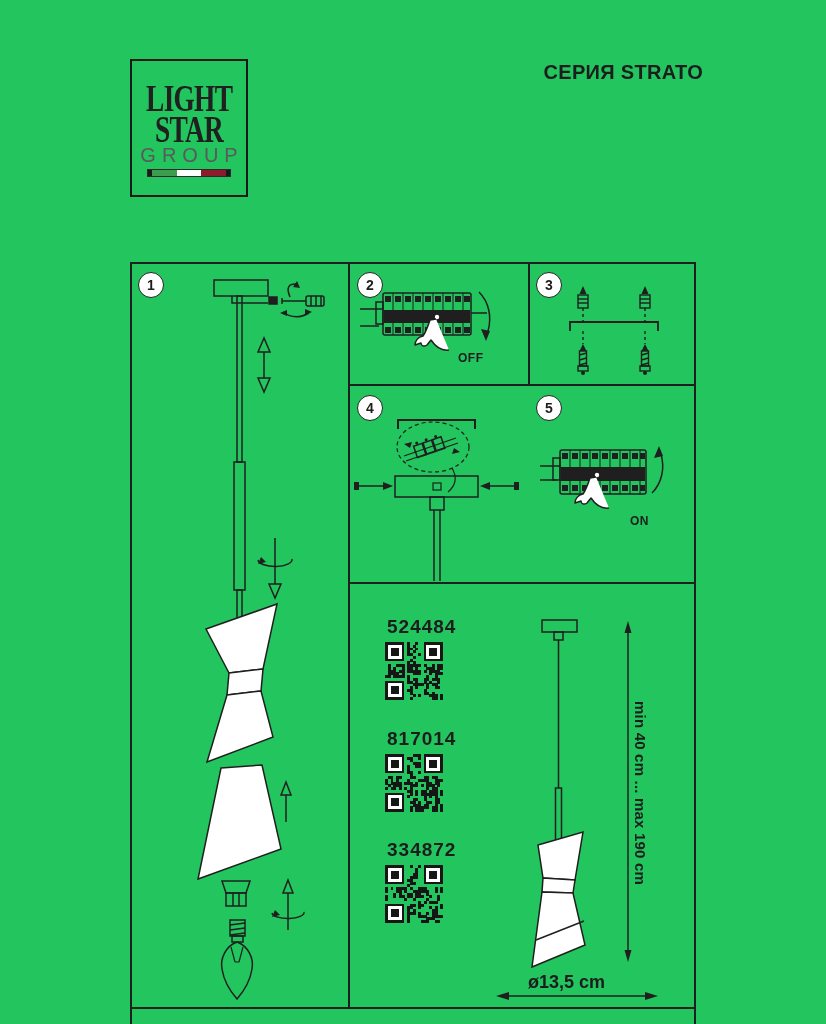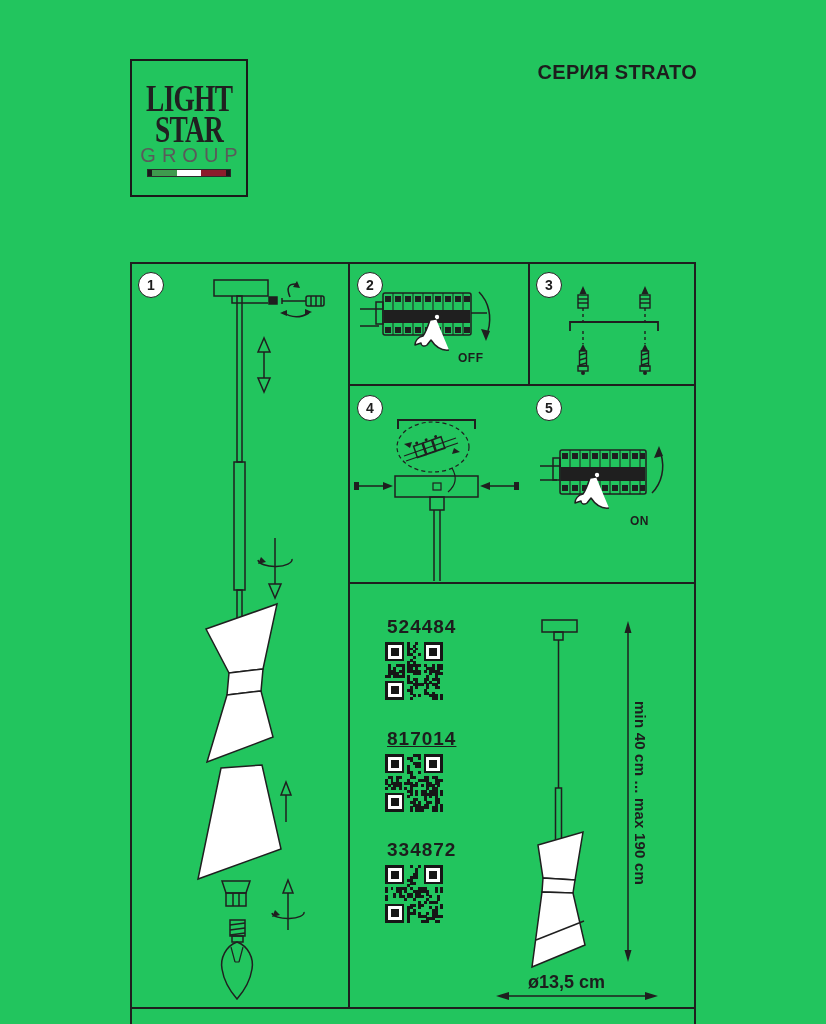--- a/index.html
+++ b/index.html
@@ -8,21 +8,21 @@
   
   .logo{position:absolute;left:130px;top:59px;width:118px;height:138px;border:2px solid #1a1a1a;
         box-sizing:border-box;display:flex;flex-direction:column;align-items:center;justify-content:flex-start;padding-top:22px;}
   .lw{font-family:"Liberation Serif",serif;font-weight:bold;font-size:37px;line-height:31px;
       letter-spacing:-1px;transform:scaleX(0.74);transform-origin:50% 50%;color:#202020;}
   .lg{font-size:20px;letter-spacing:6px;padding-left:6px;color:#5a5a5a;margin-top:3px;line-height:15px;}
   .flag{margin-top:6px;width:84px;height:8px;border:1px solid #2b2b2b;display:flex;box-sizing:border-box;}
   .f-cap{width:4px;height:100%;}
   .f-seg{flex:1;height:100%;}
   
-  .hdr{position:absolute;right:129px;top:58px;text-align:center;}
+  .hdr{position:absolute;right:123px;top:58px;text-align:center;}
   .h-line{font-weight:bold;font-size:20px;line-height:29px;letter-spacing:0.3px;}
   .h-title{font-weight:bold;font-size:21.5px;line-height:25px;letter-spacing:0.6px;margin-top:31px;}
   
   .grid{position:absolute;left:130px;top:262px;width:566px;height:762px;box-sizing:border-box;
         border-left:2px solid #1f1f1f;border-right:2px solid #1f1f1f;border-top:2px solid #1f1f1f;}
   .gl{position:absolute;background:#1f1f1f;}
   .v1{left:348px;top:262px;width:2px;height:746px;}
   .v2{left:528px;top:262px;width:2px;height:123px;}
   .h1{left:349px;top:384px;width:347px;height:2px;}
   .h2{left:349px;top:582px;width:347px;height:2px;}
@@ -407,21 +407,21 @@
         <rect x="2.761904761904762" y="2.761904761904762" width="13.80952380952381" height="13.80952380952381" fill="#fff"></rect>
         <rect x="5.523809523809524" y="5.523809523809524" width="8.285714285714285" height="8.285714285714285" fill="#161616"></rect>
         <rect x="38.666666666666664" y="0" width="19.333333333333332" height="19.333333333333332" fill="#161616"></rect>
         <rect x="41.42857142857143" y="2.761904761904762" width="13.80952380952381" height="13.80952380952381" fill="#fff"></rect>
         <rect x="44.19047619047619" y="5.523809523809524" width="8.285714285714285" height="8.285714285714285" fill="#161616"></rect>
         <rect x="0" y="38.666666666666664" width="19.333333333333332" height="19.333333333333332" fill="#161616"></rect>
         <rect x="2.761904761904762" y="41.42857142857143" width="13.80952380952381" height="13.80952380952381" fill="#fff"></rect>
         <rect x="5.523809523809524" y="44.19047619047619" width="8.285714285714285" height="8.285714285714285" fill="#161616"></rect>
       </svg>
     </div>
-  <div class="lbl code-lbl" style="left:387px;top:728px;text-decoration:underline;">817014</div>
+  <div class="lbl code-lbl" style="left:387px;top:728px;">817014</div>
   <div class="qr" style="left:385px;top:754px;">
       <svg width="58" height="58" viewBox="0 0 58 58" shape-rendering="crispEdges" style="position:static">
         <rect x="27.61904761904762" y="0" width="2.961904761904762" height="2.961904761904762" fill="#161616"></rect>
         <rect x="30.38095238095238" y="0" width="2.961904761904762" height="2.961904761904762" fill="#161616"></rect>
         <rect x="33.14285714285714" y="0" width="2.961904761904762" height="2.961904761904762" fill="#161616"></rect>
         <rect x="22.095238095238095" y="2.761904761904762" width="2.961904761904762" height="2.961904761904762" fill="#161616"></rect>
         <rect x="24.857142857142858" y="2.761904761904762" width="2.961904761904762" height="2.961904761904762" fill="#161616"></rect>
         <rect x="33.14285714285714" y="2.761904761904762" width="2.961904761904762" height="2.961904761904762" fill="#161616"></rect>
         <rect x="24.857142857142858" y="5.523809523809524" width="2.961904761904762" height="2.961904761904762" fill="#161616"></rect>
         <rect x="27.61904761904762" y="8.285714285714285" width="2.961904761904762" height="2.961904761904762" fill="#161616"></rect>

